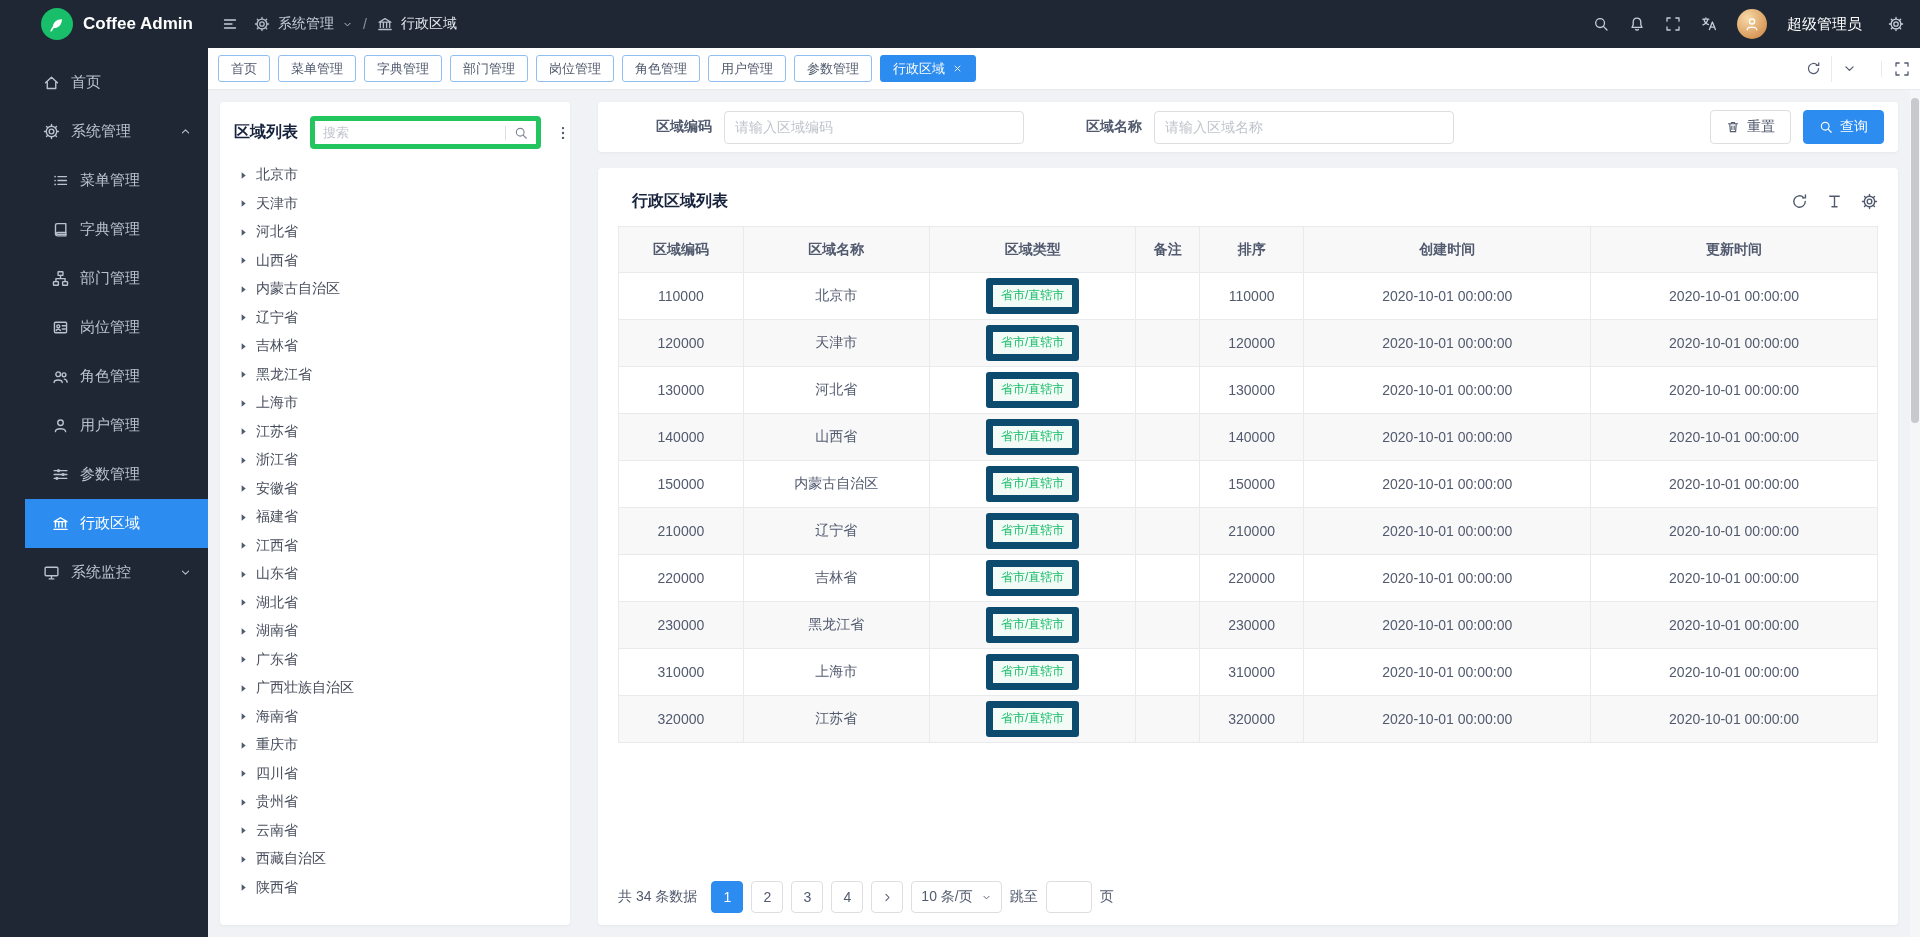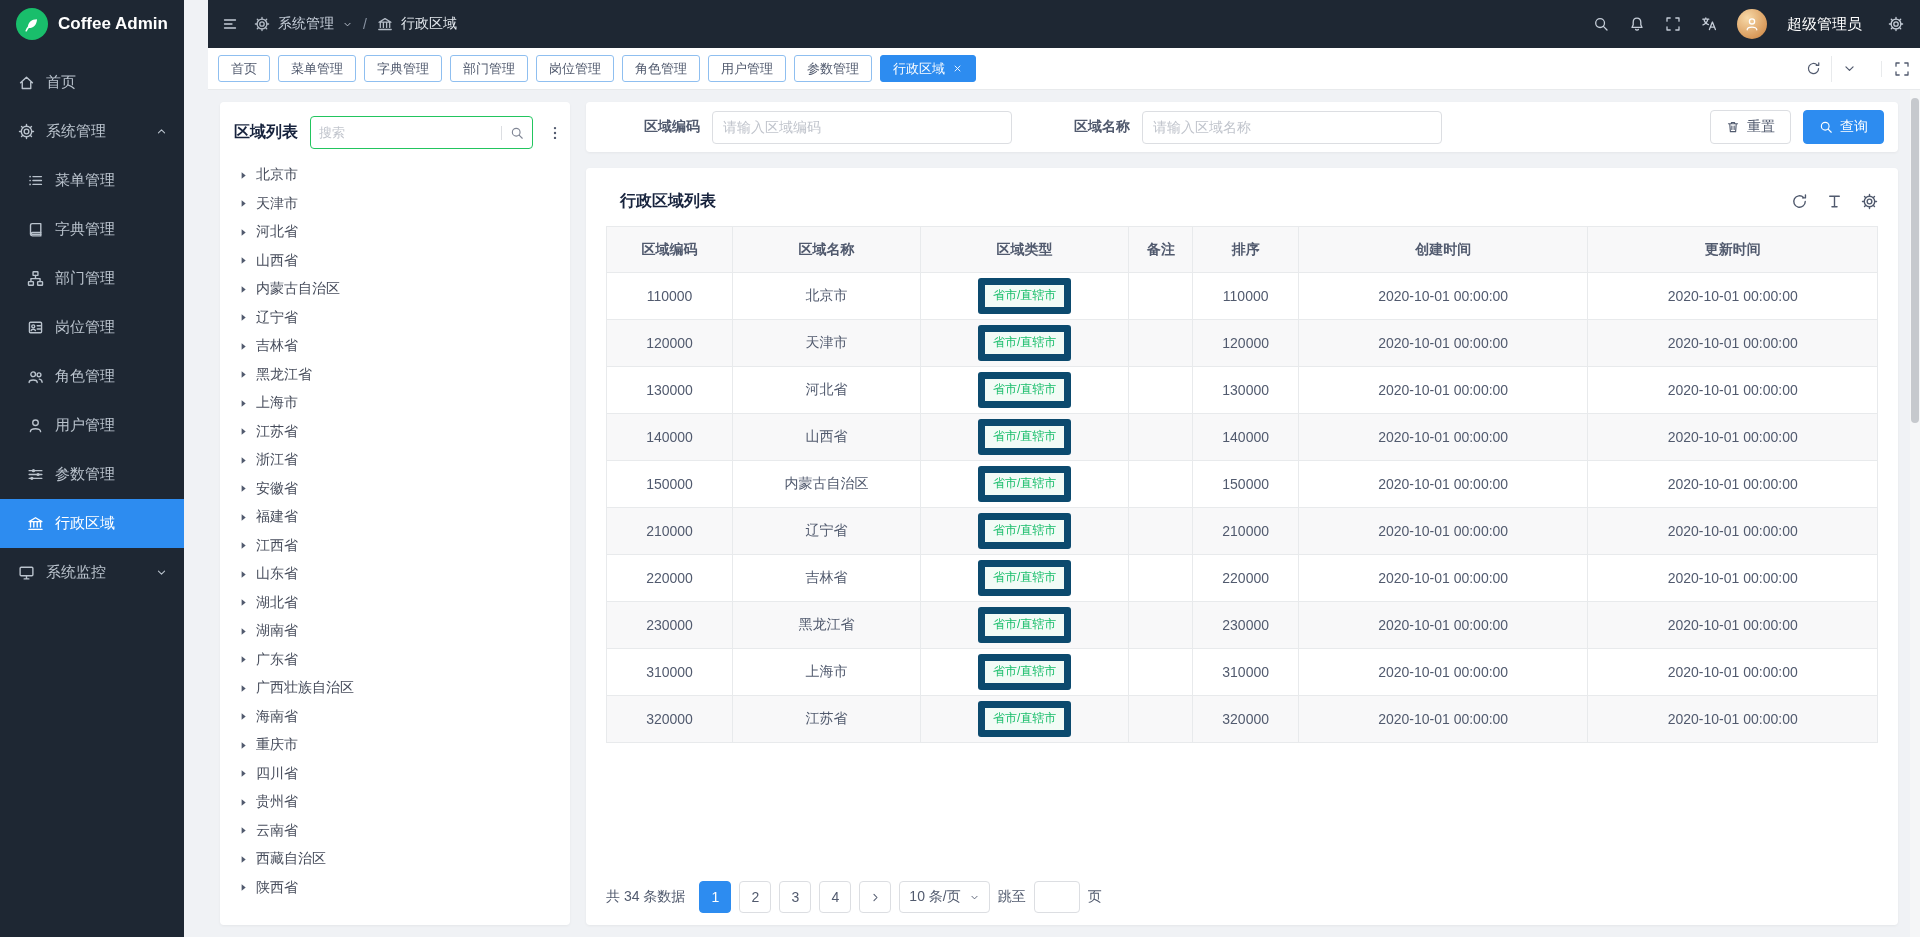--- a/index.html
+++ b/index.html
@@ -5,21 +5,21 @@
   * { box-sizing: border-box; margin: 0; padding: 0; }
   html, body {
     width: 1920px; height: 937px; overflow: hidden;
     font-family: "Liberation Sans", "DejaVu Sans", sans-serif;
     font-size: 14px; color: #515a6e; background: #f0f2f5;
   }
   [data-icon] { display: inline-flex; align-items: center; justify-content: center; }
   [data-icon] svg { width: 16px; height: 16px; display: block; }
 
   
-  .sidebar { position: fixed; left: 0; top: 0; width: 184px; height: 100%; background: #1e2733; z-index: 20; }
+  .sidebar { position: fixed; left: 0; top: 0; width: 208px; height: 100%; background: #1e2733; z-index: 20; padding-left: 25px; }
   .logo { height: 48px; display: flex; align-items: center; gap: 10px; padding: 0 16px; }
   .logo-mark { width: 32px; height: 32px; border-radius: 50%; background: #19be6b; display: flex; align-items: center; justify-content: center; flex: none; }
   .logo-mark svg { width: 20px; height: 20px; }
   .logo-text { color: #fff; font-weight: bold; font-size: 17px; white-space: nowrap; }
   .nav { padding-top: 10px; }
   .nav-item { height: 49px; display: flex; align-items: center; gap: 11px; padding: 0 16px 0 18px; font-size: 15px; color: #bac3cd; cursor: pointer; }
   .nav-item.sub { padding-left: 27px; }
   .nav-item.active { background: #2d8cf0; color: #fff; }
   .nav-icon svg { width: 17px; height: 17px; }
   .nav-label { white-space: nowrap; }
@@ -45,28 +45,28 @@
   .tab { height: 27px; padding: 0 12px; border: 1px solid #8fbff0; border-radius: 3px; background: #fff; display: inline-flex; align-items: center; gap: 7px; font-size: 13px; color: #515a6e; cursor: pointer; white-space: nowrap; }
   .tab.active { background: #2d8cf0; border-color: #2d8cf0; color: #fff; }
   .tab-close svg { width: 11px; height: 11px; }
   .tabbar-right { display: flex; align-items: center; color: #515a6e; }
   .tabbar-tool { padding: 0 10px; height: 26px; display: flex; align-items: center; cursor: pointer; border-left: 1px solid #e8eaec; }
   .tabbar-tool:first-child { border-left: none; }
   .tabbar-tool svg { width: 15px; height: 15px; }
   .tabbar-edge { margin-left: 14px; border-left: 1px solid #e8eaec; padding-left: 12px; padding-right: 4px; cursor: pointer; }
 
   
-  .content { position: fixed; left: 208px; top: 90px; right: 0; bottom: 0; padding: 12px 22px 12px 12px; display: flex; gap: 16px; overflow: hidden; }
+  .content { position: fixed; left: 208px; top: 90px; right: 0; bottom: 0; padding: 12px 22px 12px 12px; display: flex; gap: 28px; overflow: hidden; }
   .card { background: #fff; border-radius: 4px; box-shadow: 0 1px 3px rgba(0,0,0,.05); }
 
   
   .tree-card { width: 350px; flex: none; padding: 14px 14px 6px; display: flex; flex-direction: column; overflow: hidden; }
   .tree-head { display: flex; align-items: center; gap: 12px; flex: none; }
   .tree-title { font-size: 16px; font-weight: bold; color: #17233d; white-space: nowrap; }
-  .tree-search { flex: 1; display: flex; align-items: center; height: 33px; border: 1px solid #22c55e; border-radius: 4px; padding: 0 8px; background: #fff; }
+  .tree-search { flex: 1; display: flex; align-items: center; height: 33px; border: 5px solid #22c55e; border-radius: 4px; padding: 0 8px; background: #fff; }
   .tree-search input { flex: 1; border: 0; outline: 0; font-size: 13px; min-width: 0; font-family: inherit; color: #515a6e; }
   .tree-search input::placeholder { color: #c0c4cc; }
   .tree-search-icon { border-left: 1px solid #dcdee2; padding-left: 8px; margin-left: 6px; color: #808695; cursor: pointer; }
   .tree-search-icon svg { width: 14px; height: 14px; }
   .tree-dots { color: #515a6e; cursor: pointer; padding: 2px; }
   .tree-list { margin-top: 12px; flex: 1; overflow: hidden; }
   .tree-item { height: 28.5px; display: flex; align-items: center; gap: 7px; padding: 0 4px; font-size: 14px; color: #464c5b; cursor: pointer; white-space: nowrap; }
   .tree-caret { color: #515a6e; }
   .tree-caret svg { width: 11px; height: 11px; }
 

